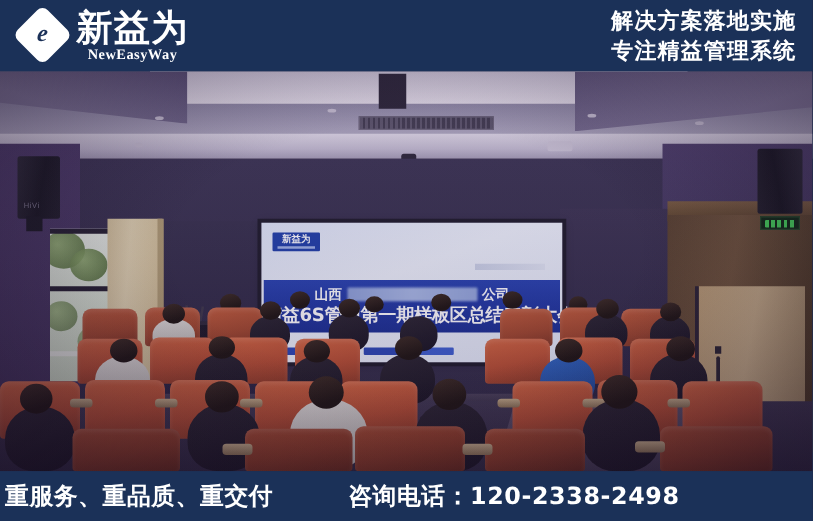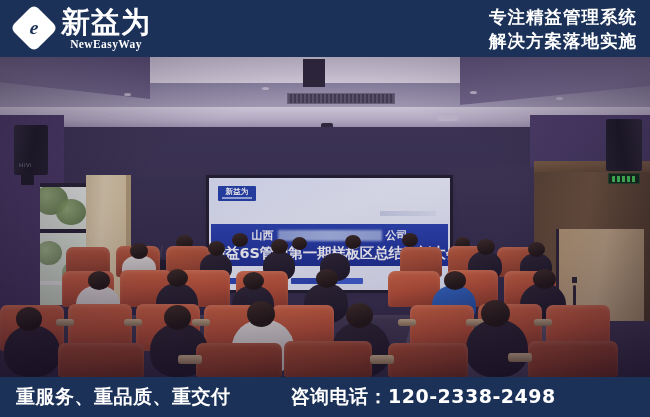--- a/index.html
+++ b/index.html
@@ -47,21 +47,21 @@
   }
 
   
   .footer {
     position:absolute; left:0; bottom:0; width:650px; height:40px;
     background:#1b3158; z-index:40;
     display:flex; align-items:center;
   }
   .footer-left {
     color:#ffffff; font-size:19px; font-weight:bold; letter-spacing:0.5px;
-    padding-left:16px; font-family:Liberation Sans, sans-serif;
+    padding-left:4px; font-family:Liberation Sans, sans-serif;
   }
   .footer-right {
     color:#ffffff; font-size:19px; font-weight:bold; letter-spacing:0.5px;
     margin-left:60px; font-family:"DejaVu Sans", sans-serif;
   }
 
   
   .photo {
     position:absolute; left:0; top:57px; width:650px; height:320px;
     overflow:hidden; background:#2d2438;
@@ -356,22 +356,22 @@
         <div class="dia"></div>
         <div class="inner">e</div>
       </div>
       <div class="brand-text">
         <span class="brand-cn">新益为</span>
         <span class="brand-en">NewEasyWay</span>
       </div>
     </div>
 
     <div class="tagline">
+      <div>解决方案落地实施</div>
       <div>专注精益管理系统</div>
-      <div>解决方案落地实施</div>
     </div>
   </div>
 
   <div class="photo">
 
     <div class="ceiling"></div>
     <div class="ceiling-recess"></div>
     <div class="ceiling-soffit-l"></div>
     <div class="ceiling-soffit-r"></div>
     <div class="ceil-slot"></div>

